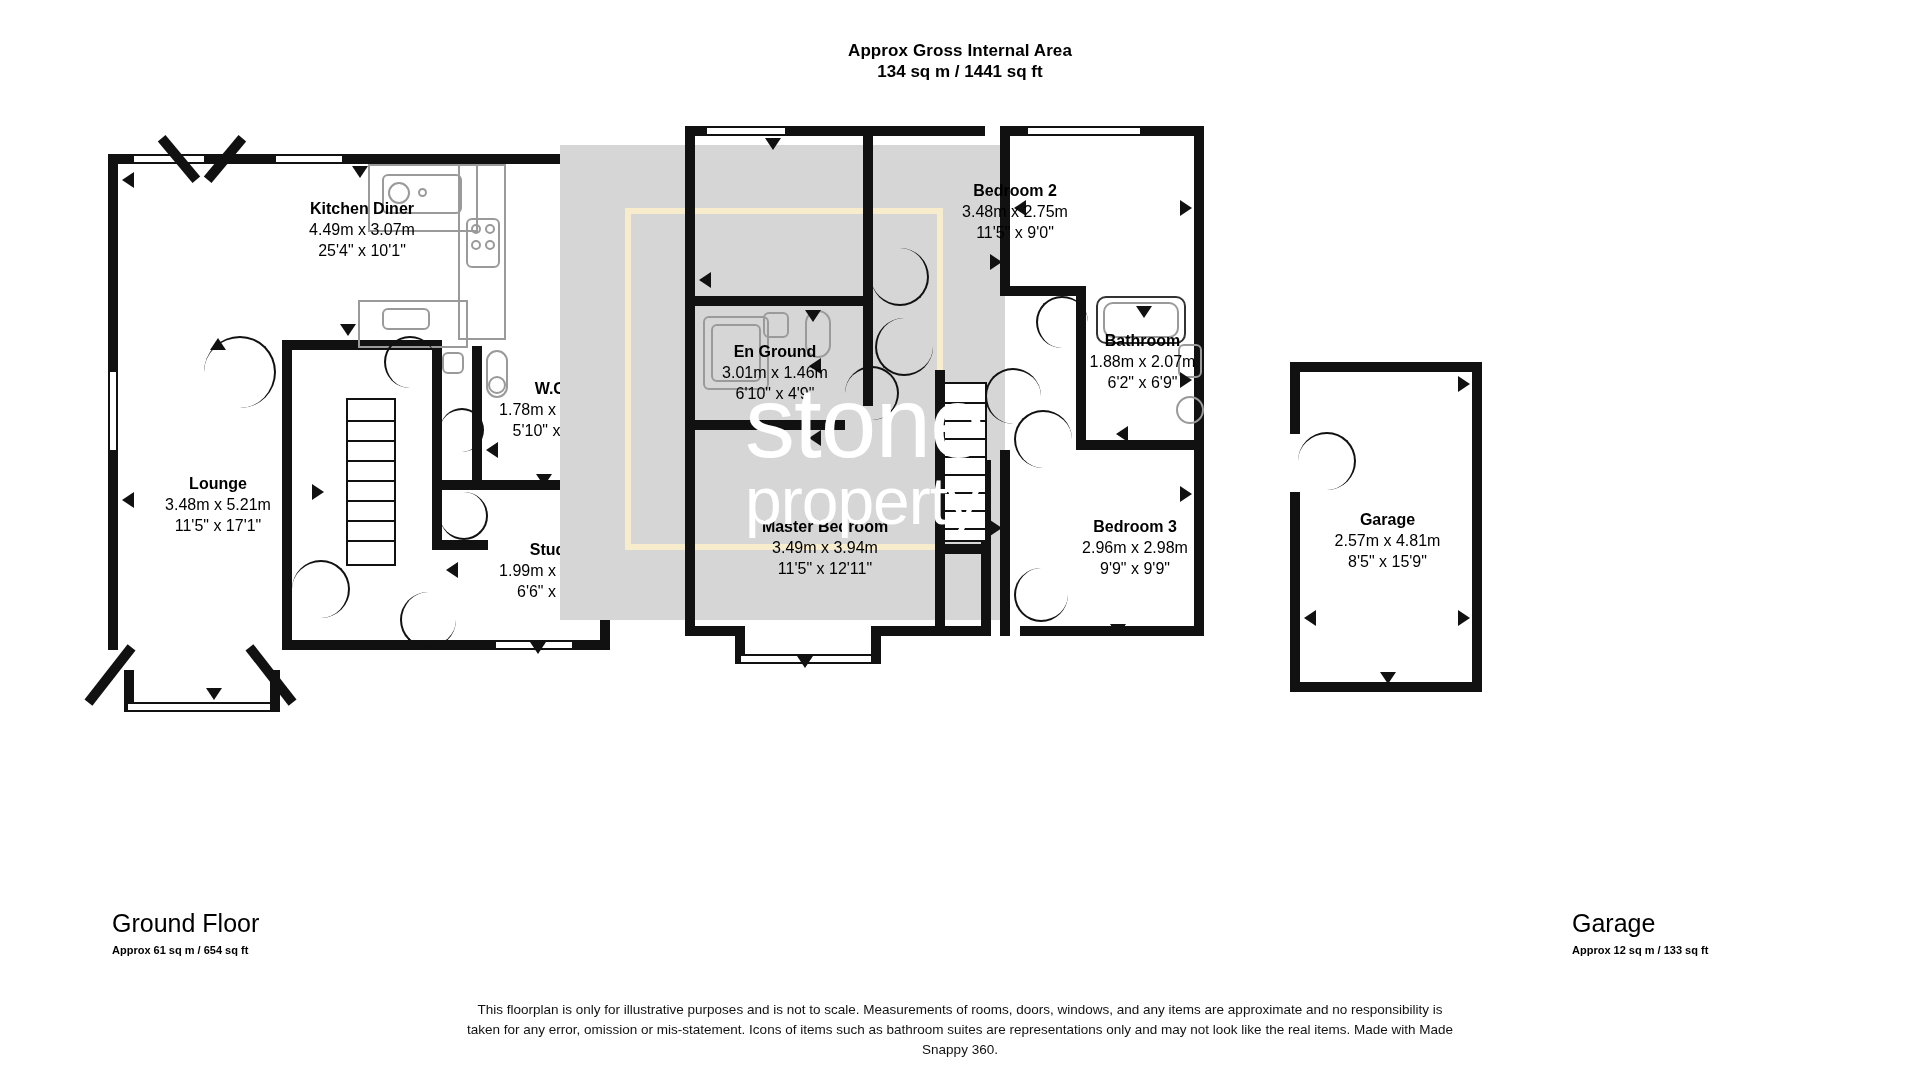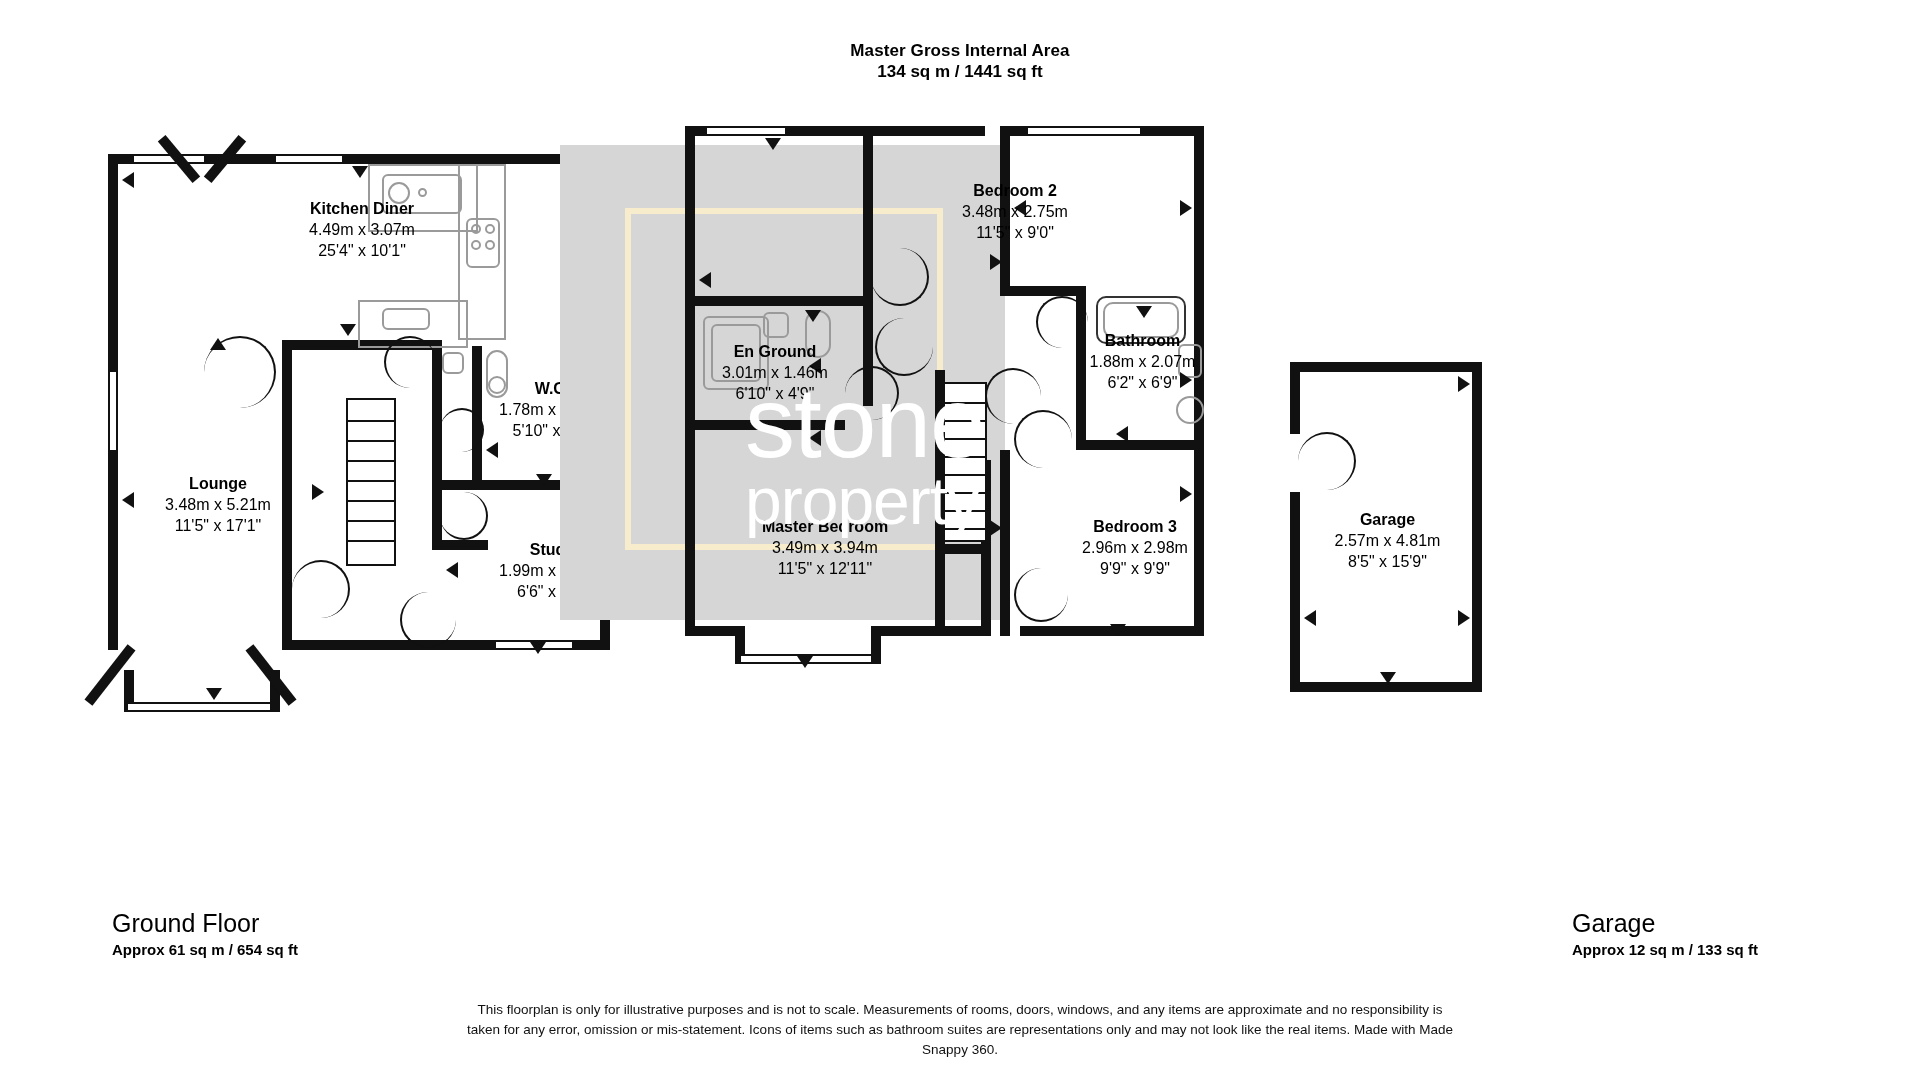--- a/index.html
+++ b/index.html
@@ -107,40 +107,40 @@
     line-height: 0.95;
     letter-spacing: -1px;
   }
 
   
   .floor-caption { position: absolute; }
   .floor-caption .fc-title {
     font-size: 25px; font-weight: normal; color: #000; line-height: 31px;
   }
   .floor-caption .fc-sub {
-    font-size: 15px; font-weight: bold; color: #000; line-height: 22px; text-align: right;
+    font-size: 11px; font-weight: bold; color: #000; line-height: 22px;
   }
 
   
   .disclaimer {
     position: absolute;
     left: 460px; top: 1000px; width: 1000px;
     text-align: center;
     font-size: 13.5px;
     line-height: 20px;
     color: #111;
   }
 </style>
 </head>
 <body>
 
 <div id="page">
 
   <div class="header">
-    <div class="l1">Master Gross Internal Area</div>
+    <div class="l1">Approx Gross Internal Area</div>
     <div class="l2">134 sq m / 1441 sq ft</div>
   </div>
 
   <div class="plan" style="left:100px; top:140px; width:660px; height:730px;">
 
     <div class="wall" style="left:8px; top:14px; width:26px; height:10px;"></div>
     <div class="window" style="left:34px; top:14px; width:70px; height:10px;"></div>
     <div class="wall" style="left:104px; top:14px; width:72px; height:10px;"></div>
 
     <div class="wall" style="left:74px; top:-8px; width:10px; height:54px; transform:rotate(-40deg); transform-origin:50% 50%;"></div>

